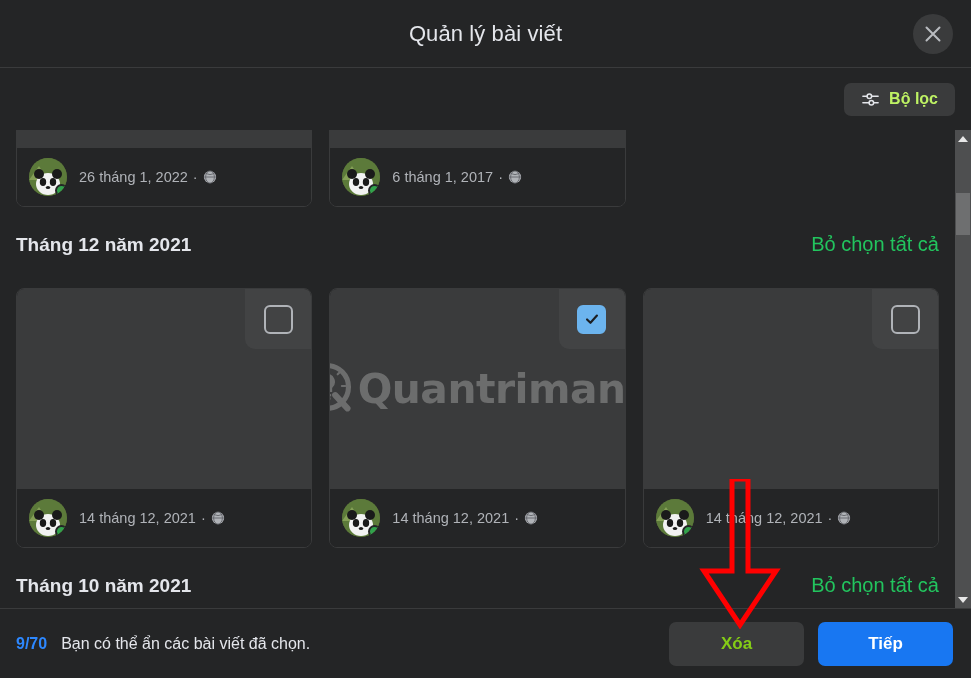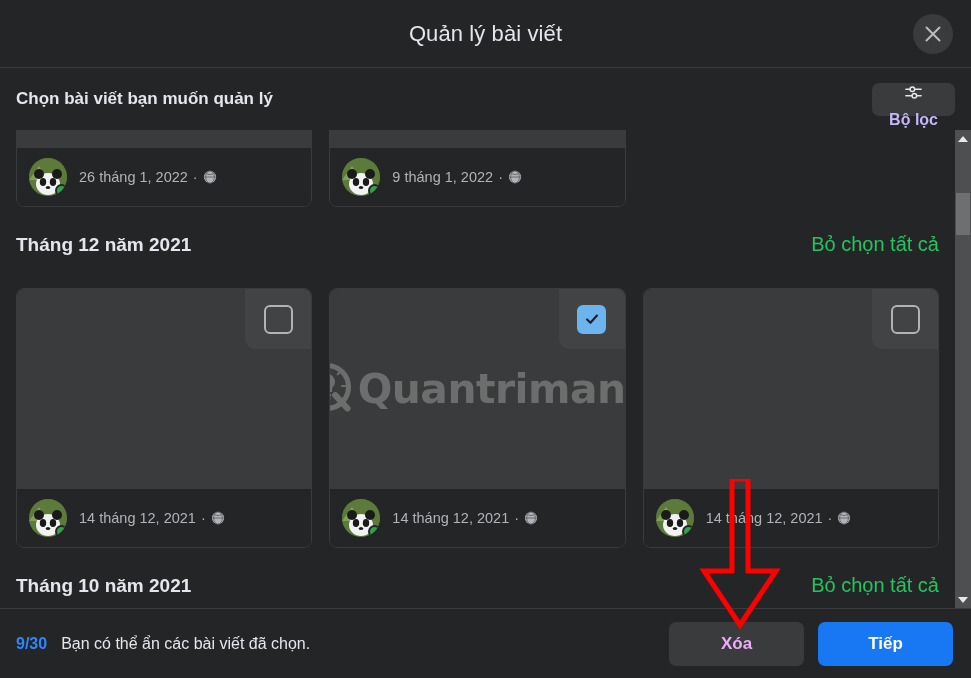--- a/index.html
+++ b/index.html
@@ -52,27 +52,26 @@
     z-index: 3;
   }
   .subheader-title {
     font-size: 17px; font-weight: bold; color: #e4e6eb;
   }
   .filter-btn {
     margin-left: auto;
     height: 33px;
     background: #3a3b3c;
     border: none; border-radius: 7px;
-    color: #c4b5fd;
+    color: #bef264;
     font-size: 16px; font-weight: bold;
     font-family: inherit;
     display: flex; align-items: center; gap: 9px;
     padding: 0 17px;
     cursor: pointer;
-    flex-direction: column;
   }
   .filter-btn svg { display: block; flex: 0 0 auto; }
 
   
   .body-wrap {
     position: relative;
     flex: 1 1 auto;
     background: #242526;
     overflow: hidden;
   }
@@ -247,21 +246,21 @@
     display: flex; align-items: center; gap: 14px;
   }
   .btn {
     height: 44px;
     min-width: 135px;
     border: none; border-radius: 7px;
     font-family: inherit;
     font-size: 17px; font-weight: bold;
     cursor: pointer;
   }
-  .btn-secondary { background: #3a3b3c; color: #f0abfc; }
+  .btn-secondary { background: #3a3b3c; color: #84cc16; }
   .btn-primary { background: #1877f2; color: #ffffff; }
 
   
   .annot-arrow {
     position: absolute;
     left: 688px; top: 479px;
     width: 110px; height: 150px;
     pointer-events: none;
     z-index: 50;
   }
@@ -276,21 +275,20 @@
     <button class="close-btn">
       <span>
         <svg width="20" height="20" viewBox="0 0 20 20" aria-hidden="true">
           <path d="M3.5 3.5 L16.5 16.5 M16.5 3.5 L3.5 16.5" stroke="#b9bcc0" stroke-width="2" stroke-linecap="round" fill="none"></path>
         </svg>
       </span>
     </button>
   </div>
 
   <div class="subheader">
-    <div class="subheader-title">Chọn bài viết bạn muốn quản lý</div>
     <button class="filter-btn">
       <span>
         <svg width="19" height="19" viewBox="0 0 20 20" aria-hidden="true">
           <line x1="2" y1="6.5" x2="6.2" y2="6.5" stroke="#e4e6eb" stroke-width="1.6" stroke-linecap="round"></line>
           <line x1="11.5" y1="6.5" x2="18" y2="6.5" stroke="#e4e6eb" stroke-width="1.6" stroke-linecap="round"></line>
           <circle cx="8.8" cy="6.5" r="2.4" stroke="#e4e6eb" stroke-width="1.6" fill="none"></circle>
           <line x1="2" y1="13.5" x2="8.2" y2="13.5" stroke="#e4e6eb" stroke-width="1.6" stroke-linecap="round"></line>
           <line x1="13.6" y1="13.5" x2="18" y2="13.5" stroke="#e4e6eb" stroke-width="1.6" stroke-linecap="round"></line>
           <circle cx="10.9" cy="13.5" r="2.4" stroke="#e4e6eb" stroke-width="1.6" fill="none"></circle>
         </svg>
@@ -350,21 +348,21 @@
                   <ellipse cx="19" cy="26" rx="12" ry="11" fill="#f2f2f2"></ellipse>
                   <circle cx="10" cy="16" r="5" fill="#1a1a1a"></circle>
                   <circle cx="28" cy="16" r="5" fill="#1a1a1a"></circle>
                   <ellipse cx="14" cy="24" rx="3.2" ry="4" fill="#1a1a1a"></ellipse>
                   <ellipse cx="24" cy="24" rx="3.2" ry="4" fill="#1a1a1a"></ellipse>
                   <ellipse cx="19" cy="29.5" rx="2.2" ry="1.6" fill="#1a1a1a"></ellipse>
                 </svg>
                 <div class="dot-online"></div>
               </div>
               <div class="meta-text">
-                <span>9 tháng 1, 2022</span>
+                <span>6 tháng 1, 2017</span>
                 <span class="sep">·</span>
                 <span>
                   <svg class="globe-icon" width="14" height="14" viewBox="0 0 16 16" aria-hidden="true">
                     <circle cx="8" cy="8" r="7" fill="#c9ccd1"></circle>
                     <path d="M8 1 A5 7 0 0 1 8 15 A5 7 0 0 1 8 1" fill="none" stroke="#6a6d72" stroke-width="1"></path>
                     <line x1="1" y1="8" x2="15" y2="8" stroke="#6a6d72" stroke-width="1"></line>
                     <path d="M3 4 Q8 6.5 13 4" fill="none" stroke="#6a6d72" stroke-width="1"></path>
                   </svg>
                 </span>
               </div>
@@ -529,21 +527,21 @@
       <div class="sb-track">
         <div class="sb-thumb"></div>
       </div>
       <div class="sb-btn">
         <div class="tri tri-down"></div>
       </div>
     </div>
   </div>
 
   <div class="dlg-footer">
-    <span class="count-badge">9/30</span>
+    <span class="count-badge">9/70</span>
     <span class="footer-note">Bạn có thể ẩn các bài viết đã chọn.</span>
     <div class="footer-actions">
       <button class="btn btn-secondary">Xóa</button>
       <button class="btn btn-primary">Tiếp</button>
     </div>
   </div>
 
   <svg class="annot-arrow" viewBox="0 0 110 150">
     <path d="M44 0 L60 0 L60 92 L88 92 L52 146 L16 92 L44 92 Z" fill="none" stroke="#ff0000" stroke-width="5" stroke-linejoin="miter"></path>
   </svg>

